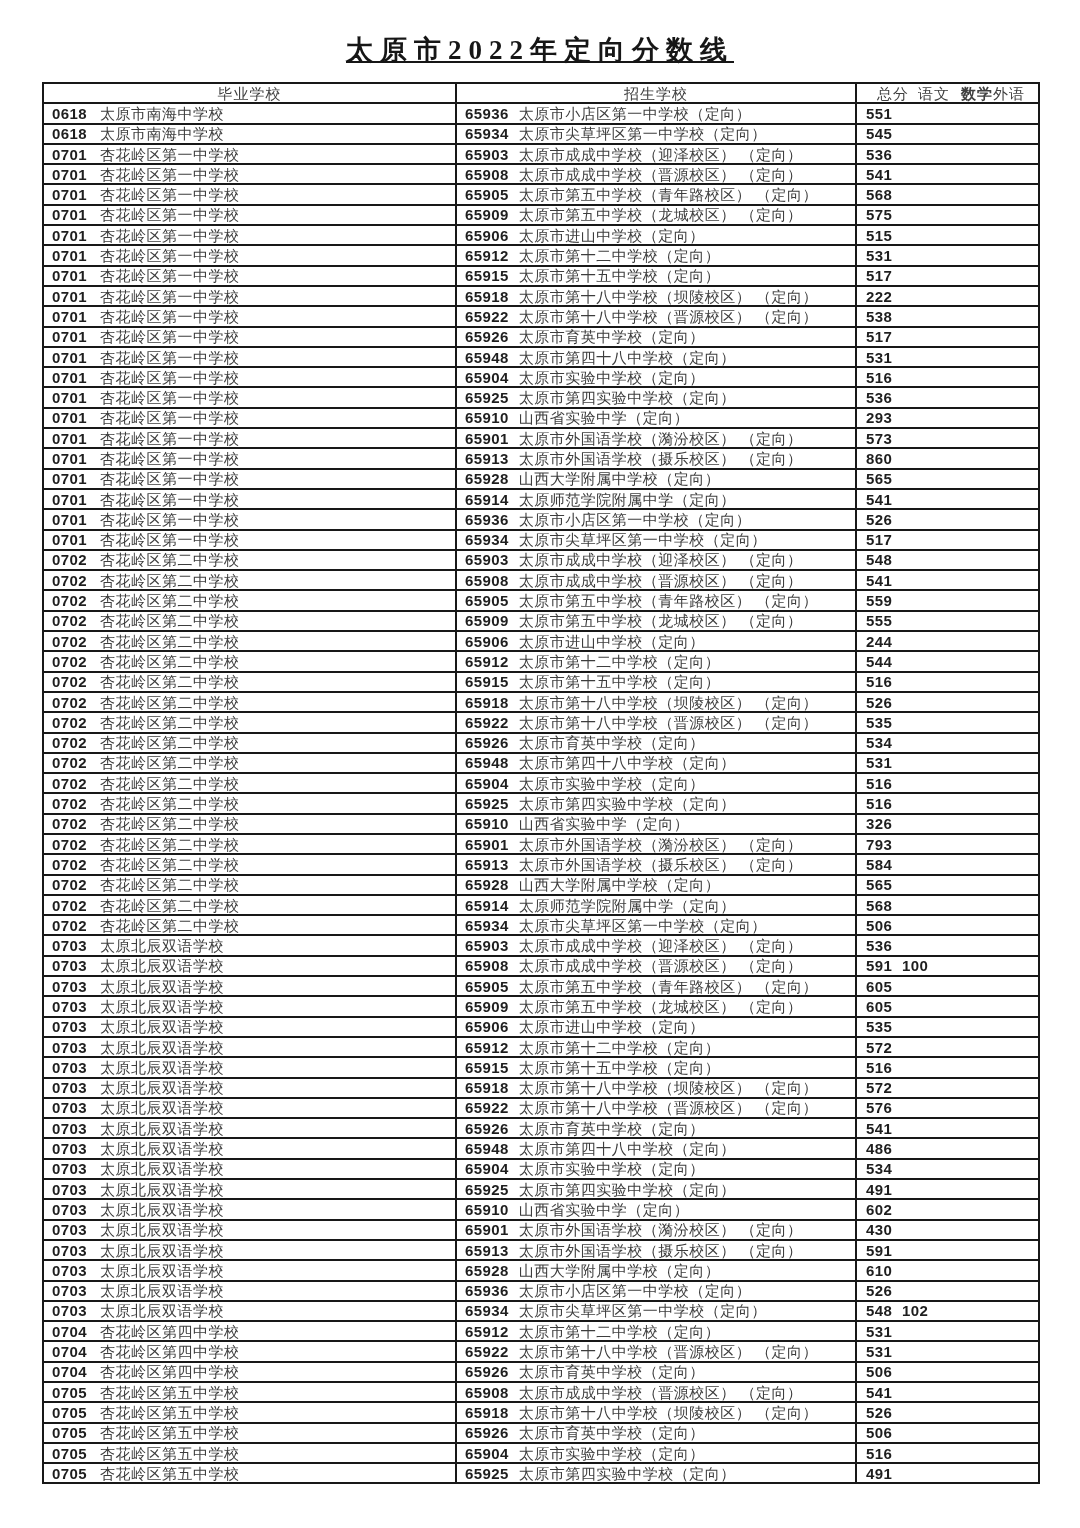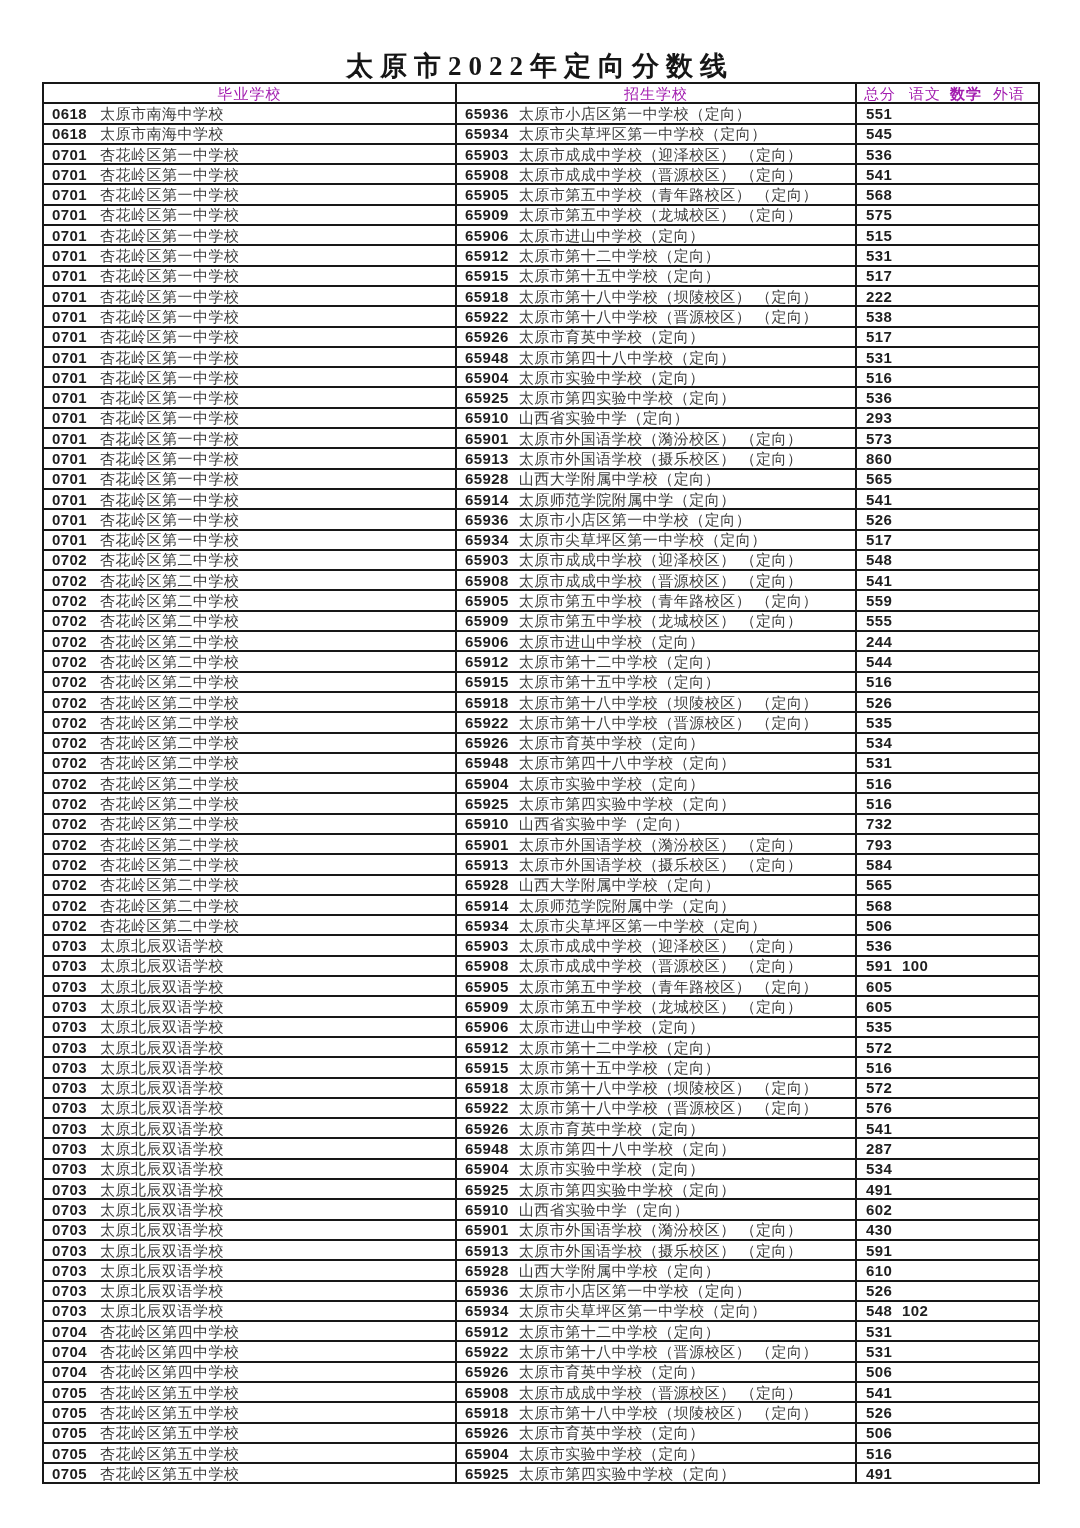--- a/index.html
+++ b/index.html
@@ -5,56 +5,57 @@
   * { margin: 0; padding: 0; box-sizing: border-box; }
   html, body { background: #ffffff; }
   body {
     width: 1080px; height: 1528px;
     position: relative;
     font-family: "Liberation Sans", "DejaVu Sans", sans-serif;
     color: #222;
   }
   .page-title {
     position: absolute;
-    top: 48px; left: 0; width: 100%;
+    top: 32px; left: 0; width: 100%;
     text-align: center;
     font-family: "Liberation Serif", "DejaVu Serif", serif;
     font-weight: 600;
     font-size: 27px;
     letter-spacing: 7px;
     color: #161616;
     white-space: nowrap;
+    text-decoration: underline;
   }
   table.score-table {
     position: absolute;
     left: 42px; top: 82px;
     width: 996px;
     border-collapse: collapse;
     table-layout: fixed;
   }
   .score-table th, .score-table td {
     border: 2px solid #181818;
     height: 20.3px;
     padding: 0;
     font-size: 15px;
     line-height: 1;
     vertical-align: middle;
     white-space: nowrap;
     overflow: hidden;
   }
   .score-table th {
     font-weight: 400;
-    color: #a21caf;
+    color: #404040;
     text-align: center;
     font-size: 15px;
     letter-spacing: 1px;
     margin-left: 29px;
   }
   th.score-head { text-align: left; padding-left: 7px; }
-  th.score-head span { display: inline-block; }
+  th.score-head span { display: inline-block; text-align: right; }
   .sh0 { width: 45px; }
   .sh1 { width: 41px; }
   .sh2 { width: 43px; font-weight: bold; }
   td.c1 .code, td.c2 .code {
     display: inline-block;
     font-weight: 700;
     color: #1e1e1e;
     padding-left: 8px;
     letter-spacing: 0.4px;
   }
@@ -271,21 +272,21 @@
         <td class="c3"><span class="score-total">516</span><span class="score-chinese"></span></td>
       </tr>
       <tr>
         <td class="c1"><span class="code">0702</span><span class="school">杏花岭区第二中学校</span></td>
         <td class="c2"><span class="code">65925</span><span class="school">太原市第四实验中学校（定向）</span></td>
         <td class="c3"><span class="score-total">516</span><span class="score-chinese"></span></td>
       </tr>
       <tr>
         <td class="c1"><span class="code">0702</span><span class="school">杏花岭区第二中学校</span></td>
         <td class="c2"><span class="code">65910</span><span class="school">山西省实验中学（定向）</span></td>
-        <td class="c3"><span class="score-total">732</span><span class="score-chinese"></span></td>
+        <td class="c3"><span class="score-total">326</span><span class="score-chinese"></span></td>
       </tr>
       <tr>
         <td class="c1"><span class="code">0702</span><span class="school">杏花岭区第二中学校</span></td>
         <td class="c2"><span class="code">65901</span><span class="school">太原市外国语学校（漪汾校区） （定向）</span></td>
         <td class="c3"><span class="score-total">793</span><span class="score-chinese"></span></td>
       </tr>
       <tr>
         <td class="c1"><span class="code">0702</span><span class="school">杏花岭区第二中学校</span></td>
         <td class="c2"><span class="code">65913</span><span class="school">太原市外国语学校（摄乐校区） （定向）</span></td>
         <td class="c3"><span class="score-total">584</span><span class="score-chinese"></span></td>
@@ -351,21 +352,21 @@
         <td class="c3"><span class="score-total">576</span><span class="score-chinese"></span></td>
       </tr>
       <tr>
         <td class="c1"><span class="code">0703</span><span class="school">太原北辰双语学校</span></td>
         <td class="c2"><span class="code">65926</span><span class="school">太原市育英中学校（定向）</span></td>
         <td class="c3"><span class="score-total">541</span><span class="score-chinese"></span></td>
       </tr>
       <tr>
         <td class="c1"><span class="code">0703</span><span class="school">太原北辰双语学校</span></td>
         <td class="c2"><span class="code">65948</span><span class="school">太原市第四十八中学校（定向）</span></td>
-        <td class="c3"><span class="score-total">287</span><span class="score-chinese"></span></td>
+        <td class="c3"><span class="score-total">486</span><span class="score-chinese"></span></td>
       </tr>
       <tr>
         <td class="c1"><span class="code">0703</span><span class="school">太原北辰双语学校</span></td>
         <td class="c2"><span class="code">65904</span><span class="school">太原市实验中学校（定向）</span></td>
         <td class="c3"><span class="score-total">534</span><span class="score-chinese"></span></td>
       </tr>
       <tr>
         <td class="c1"><span class="code">0703</span><span class="school">太原北辰双语学校</span></td>
         <td class="c2"><span class="code">65925</span><span class="school">太原市第四实验中学校（定向）</span></td>
         <td class="c3"><span class="score-total">491</span><span class="score-chinese"></span></td>

